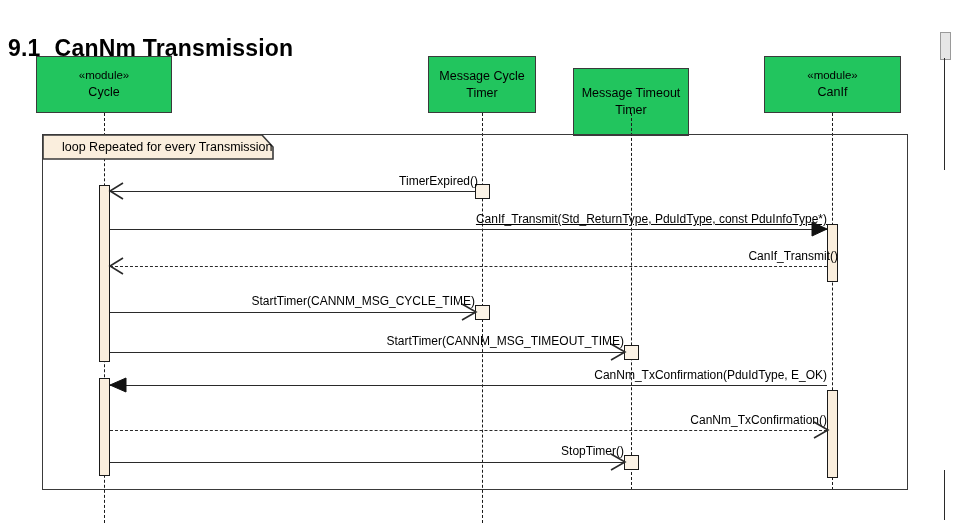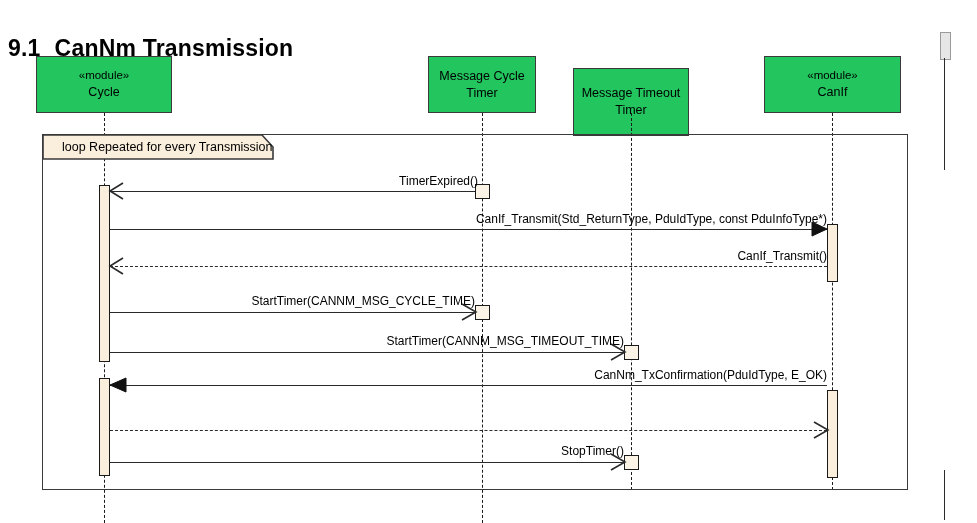--- a/index.html
+++ b/index.html
@@ -186,35 +186,36 @@
 
   <div class="timer-box" style="left:475px; top:184px;"></div>
   <div class="timer-box" style="left:475px; top:305px;"></div>
   <div class="timer-box" style="left:624px; top:345px;"></div>
   <div class="timer-box" style="left:624px; top:455px;"></div>
 
   <div class="msg solid" style="left:110px; top:191px; width:368px;"></div>
   <div class="msg-label" style="left:110px; top:174px; width:368px;">TimerExpired()</div>
 
   <div class="msg solid" style="left:110px; top:229px; width:717px;"></div>
-  <div class="msg-label" style="left:110px; top:212px; width:717px;">CanIf_Transmit(Std_ReturnType, PduIdType, const PduInfoType*)</div>
+  <div class="msg-label" style="left:110px; top:212px; width:717px;text-decoration:underline;">CanIf_Transmit(Std_ReturnType, PduIdType, const PduInfoType*)</div>
 
   <div class="msg dashed" style="left:110px; top:266px; width:717px;"></div>
-  <div class="msg-label" style="left:110px; top:249px; width:717px;">CanIf_Transmit()</div>
+  <div class="msg-label" style="left:110px; top:249px; width:717px;padding-left:11px;">CanIf_Transmit()</div>
 
   <div class="msg solid" style="left:110px; top:312px; width:365px;"></div>
   <div class="msg-label" style="left:110px; top:294px; width:365px;">StartTimer(CANNM_MSG_CYCLE_TIME)</div>
 
   <div class="msg solid" style="left:110px; top:352px; width:514px;"></div>
   <div class="msg-label" style="left:110px; top:334px; width:514px;">StartTimer(CANNM_MSG_TIMEOUT_TIME)</div>
 
   <div class="msg solid" style="left:110px; top:385px; width:717px;"></div>
   <div class="msg-label" style="left:110px; top:368px; width:717px;">CanNm_TxConfirmation(PduIdType, E_OK)</div>
 
   <div class="msg dashed" style="left:110px; top:430px; width:717px;"></div>
+  <div class="msg-label" style="left:110px; top:413px; width:717px;">CanNm_TxConfirmation()</div>
 
   <div class="msg solid" style="left:110px; top:462px; width:514px;"></div>
   <div class="msg-label" style="left:110px; top:444px; width:514px;">StopTimer()</div>
 
   <svg id="arrows">
 
     <g stroke="#2a2a2a" stroke-width="1.6" fill="none">
       <path d="M123,183 L110,191 L123,199"></path>
     </g>
 

